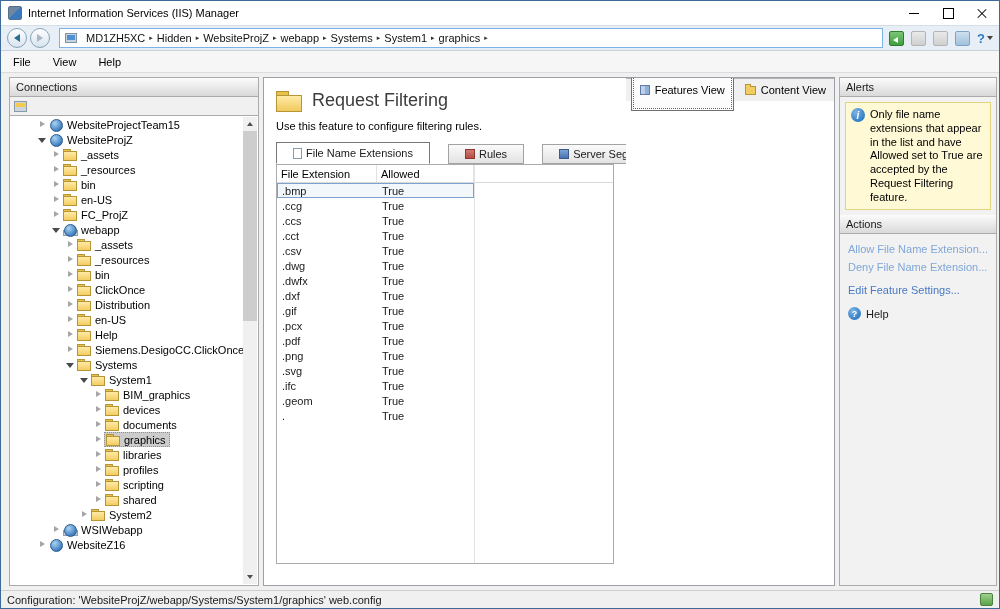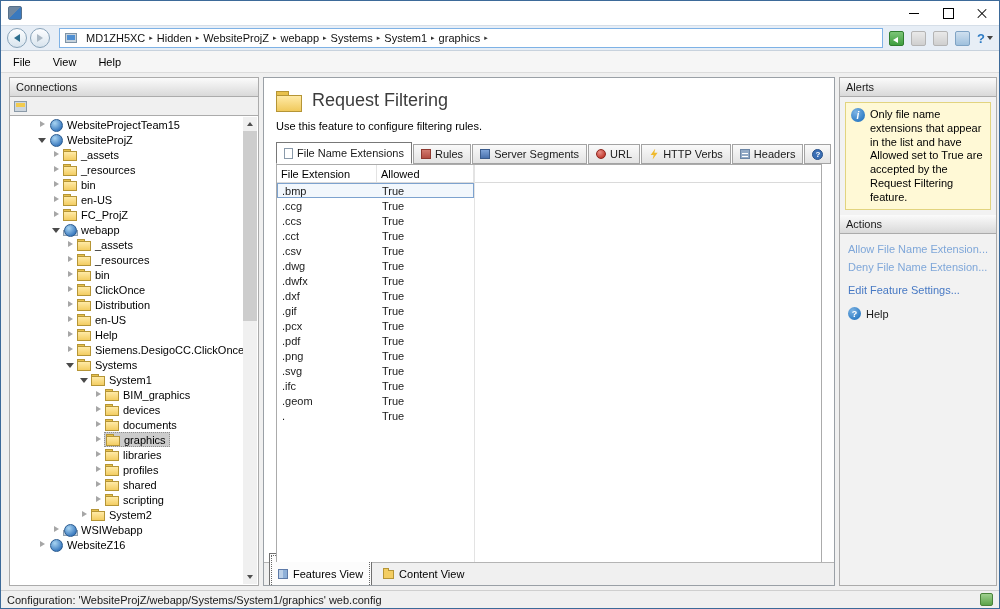--- a/index.html
+++ b/index.html
@@ -71,30 +71,30 @@
   .tlabel { color:#000; }
   .tree-scroll { position:absolute; top:1px; right:1px; bottom:1px; width:14px; background:#f0f0f0; }
   .scr-arrow { height:14px; display:flex; align-items:center; justify-content:center; }
   .scr-arrow::before { content:''; border-left:3px solid transparent; border-right:3px solid transparent; }
   .scr-up::before { border-bottom:4px solid #505050; }
   .scr-down { position:absolute; bottom:0; left:0; right:0; }
   .scr-down::before { border-top:4px solid #505050; }
   .scr-thumb { position:absolute; top:14px; left:0; right:0; height:190px; background:#cdcdcd; }
 
   
-  .main-panel { flex:1; background:#fff; border:1px solid #9aa0a6; display:flex; flex-direction:column; overflow:hidden; }
+  .main-panel { flex:1; background:#fff; border:1px solid #9aa0a6; display:flex; flex-direction:row; overflow:hidden; }
   .main-body { flex:1; padding:12px 12px 0 12px; overflow:hidden; }
   .feature-head { display:flex; align-items:center; gap:10px; }
   .feature-icon { width:26px; height:20px; position:relative; flex:none; }
   .feature-icon::before { content:''; position:absolute; left:0; top:0; width:11px; height:5px; background:#e8c14d; border:1px solid #b59536; border-bottom:none; }
   .feature-icon::after { content:''; position:absolute; left:0; top:4px; width:24px; height:15px; background:linear-gradient(#ffeaa6,#f0c95c); border:1px solid #b59536; }
   .feature-title { font-size:18px; color:#3c3c3c; }
   .feature-desc { margin-top:9px; color:#000; }
   .ftabs { display:flex; align-items:flex-end; margin-top:10px; }
-  .ftab { height:20px; display:flex; align-items:center; gap:4px; padding:0 7px; border:1px solid #a3a3a3; background:linear-gradient(#fafafa,#e3e3e3); margin-right:1px; position:relative; white-space:nowrap; }
+  .ftab { height:20px; display:flex; align-items:center; gap:4px; padding:0 16px; border:1px solid #a3a3a3; background:linear-gradient(#fafafa,#e3e3e3); margin-right:18px; position:relative; white-space:nowrap; }
   .ftab.active { height:22px; background:#fff; border-color:#787878; border-bottom-color:#fff; z-index:2; }
   .fticon { width:10px; height:11px; position:relative; flex:none; }
   .icon-page { width:9px; height:11px; background:#fff; border:1px solid #8a9aaa; }
   .icon-rules { width:10px; height:10px; background:linear-gradient(#d27a6e,#b34d42); border:1px solid #8e382f; }
   .icon-hidden-segments { width:10px; height:10px; background:linear-gradient(#7ea3d8,#4a72ae); border:1px solid #3a5b8c; }
   .icon-url { width:10px; height:10px; border-radius:50%; background:radial-gradient(circle at 35% 30%, #e89088, #c23b30 75%); border:1px solid #8e261d; }
   .icon-http-verbs { width:10px; height:11px; background:#efba2e; clip-path:polygon(62% 0,15% 58%,45% 58%,35% 100%,85% 38%,52% 38%); }
   .icon-headers { width:10px; height:10px; background:#93aac6; border:1px solid #6c86a6; position:relative; }
   .icon-headers::before { content:''; position:absolute; left:1px; right:1px; top:3px; height:1px; background:#fff; box-shadow:0 3px 0 #fff; }
   .icon-query-strings { width:11px; height:11px; border-radius:50%; background:#3b6fb5; border:1px solid #2a528a; color:#fff; font-size:8px; font-weight:bold; display:flex; align-items:center; justify-content:center; }
@@ -129,20 +129,21 @@
   .statusbar { height:18px; background:#f0f0f0; border-top:1px solid #cfcfcf; display:flex; align-items:center; padding:0 6px; flex:none; }
   .status-icon { margin-left:auto; width:13px; height:13px; background:linear-gradient(#9fd08f,#5ba349); border:1px solid #49823a; border-radius:2px; }
 </style>
 </head>
 <body>
 
 <div class="window">
 
   <div class="titlebar">
     <span class="app-icon"></span>
+    <span class="title-text">Internet Information Services (IIS) Manager</span>
     <div class="win-controls">
       <div class="win-btn min"></div>
       <div class="win-btn max"></div>
       <div class="win-btn close"></div>
     </div>
   </div>
 
   <div class="addressbar">
     <div class="nav-btn">
         <span class="arrow-l"></span>
@@ -361,28 +362,28 @@
               <span class="expander collapsed"></span>
               <span class="node">
                 <span class="ticon ticon-folder"></span>
                 <span class="tlabel">profiles</span>
               </span>
             </div>
             <div class="tree-row" style="padding-left: 82px;">
               <span class="expander collapsed"></span>
               <span class="node">
                 <span class="ticon ticon-folder"></span>
+                <span class="tlabel">scripting</span>
+              </span>
+            </div>
+            <div class="tree-row" style="padding-left: 82px;">
+              <span class="expander collapsed"></span>
+              <span class="node">
+                <span class="ticon ticon-folder"></span>
                 <span class="tlabel">shared</span>
-              </span>
-            </div>
-            <div class="tree-row" style="padding-left: 82px;">
-              <span class="expander collapsed"></span>
-              <span class="node">
-                <span class="ticon ticon-folder"></span>
-                <span class="tlabel">scripting</span>
               </span>
             </div>
             <div class="tree-row" style="padding-left: 68px;">
               <span class="expander collapsed"></span>
               <span class="node">
                 <span class="ticon ticon-folder"></span>
                 <span class="tlabel">System2</span>
               </span>
             </div>
             <div class="tree-row" style="padding-left: 40px;">

